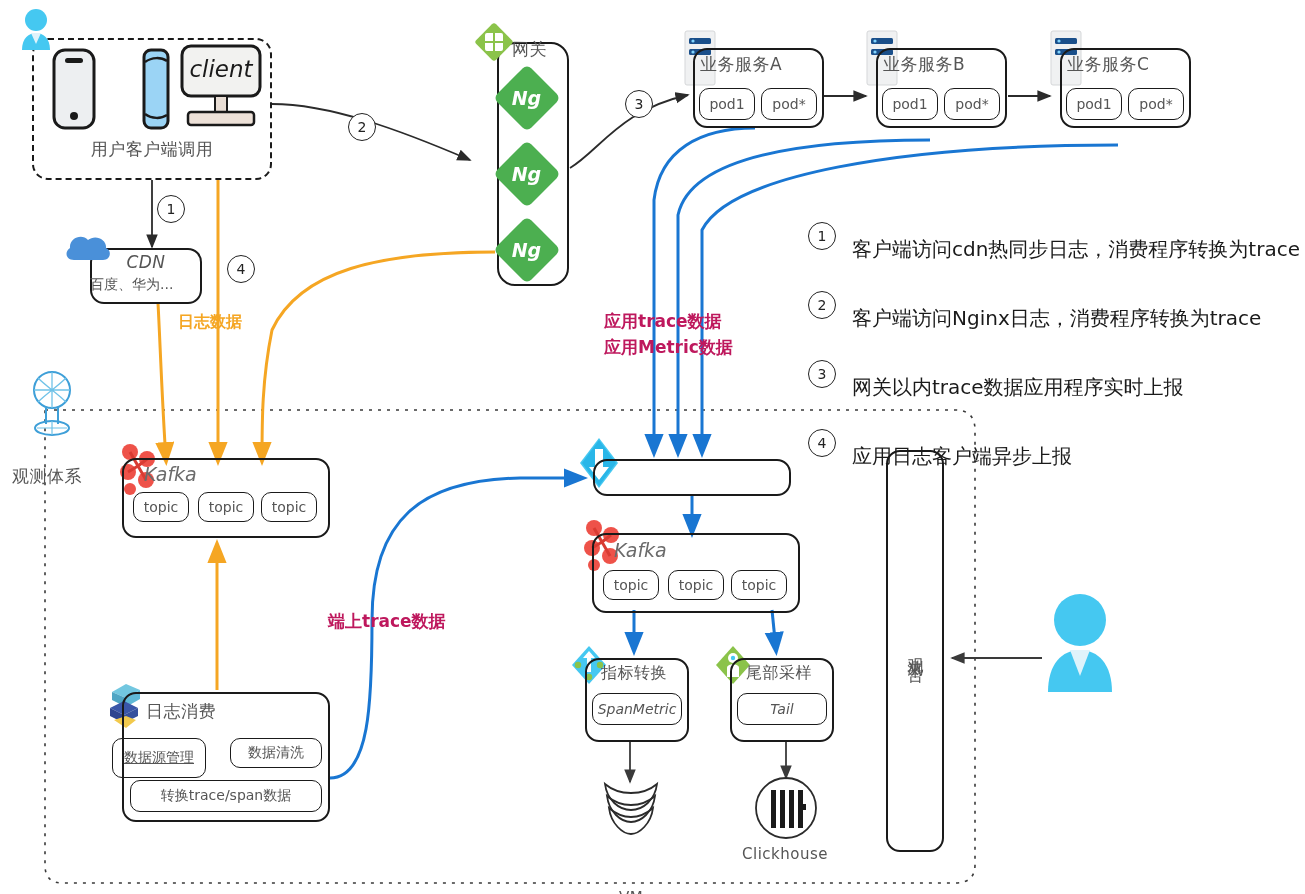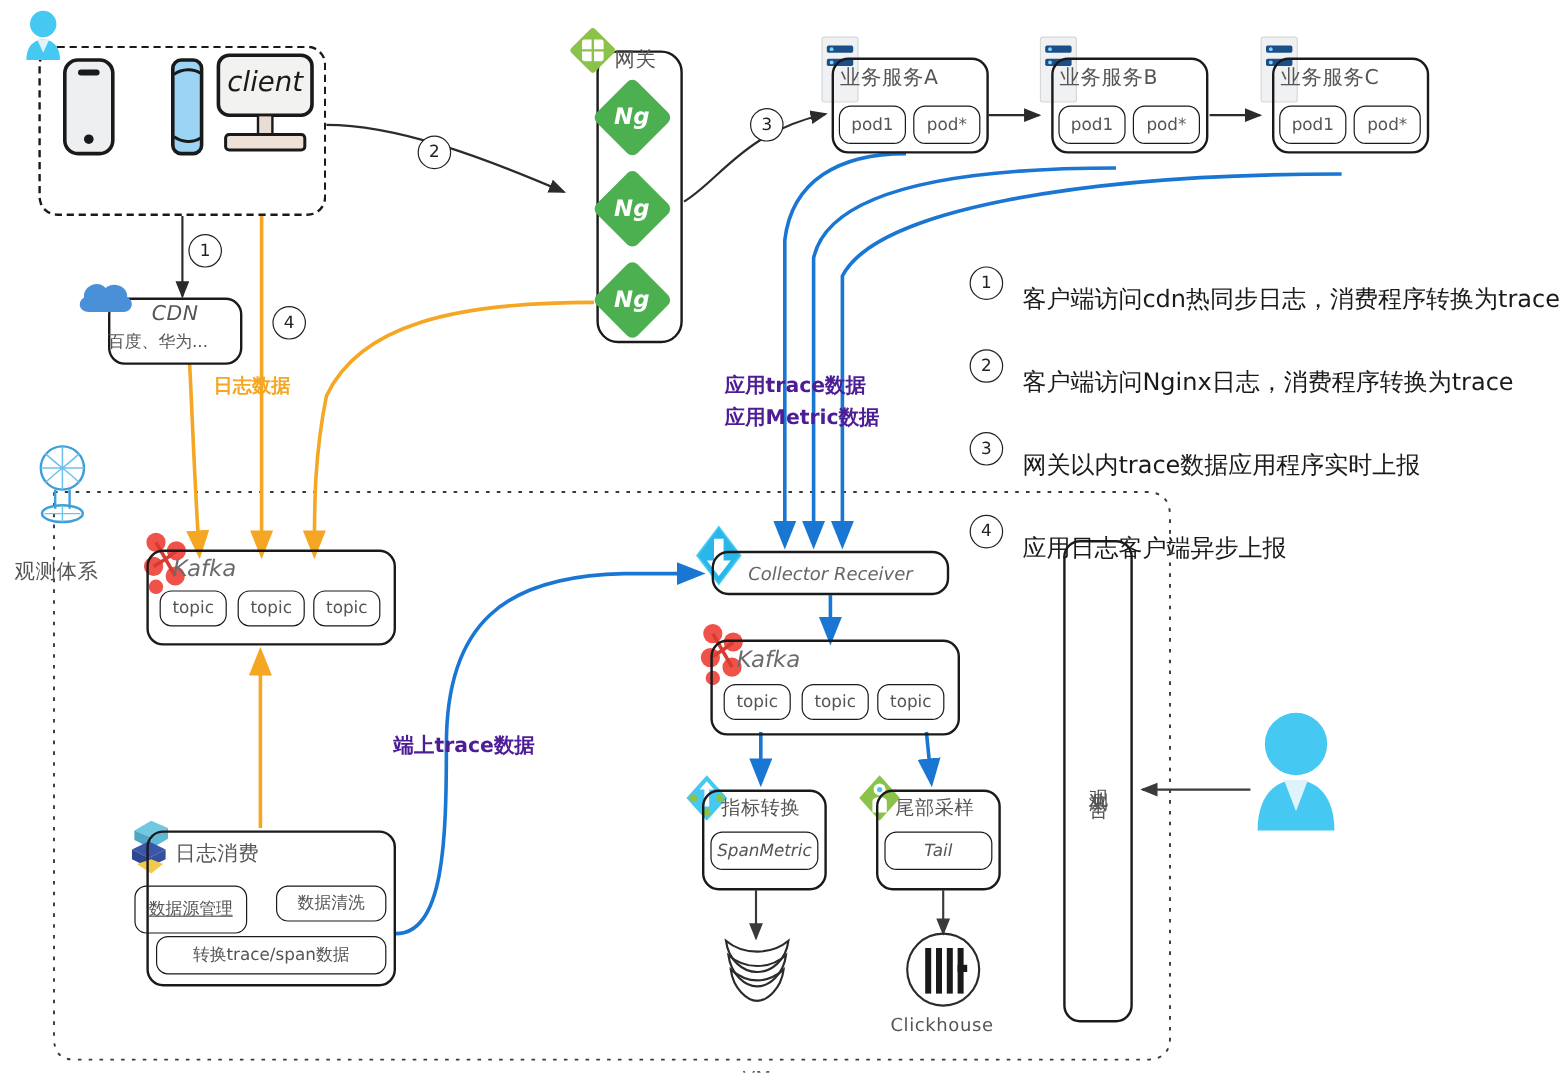--- a/index.html
+++ b/index.html
@@ -13,21 +13,21 @@
   .lbl-sm{color:#555;font-size:14px;}
   .pill{border:1.6px solid #1a1a1a;border-radius:10px;display:flex;align-items:center;
         justify-content:center;color:#555;font-size:14px;}
   .diamond{position:absolute;background:#4CAF50;transform:rotate(45deg);border-radius:6px;}
   .diamond span{display:block;transform:rotate(-45deg);color:#fff;font-weight:bold;
      font-style:italic;font-size:19px;text-align:center;line-height:1;}
   .numcirc{position:absolute;width:26px;height:26px;border:1.8px solid #222;border-radius:50%;
       display:flex;align-items:center;justify-content:center;font-size:14px;color:#222;background:#fff;}
   .legrow{display:flex;align-items:center;gap:16px;margin-bottom:14px;}
   .legtxt{color:#1a1a1a;font-size:20px;white-space:nowrap;margin-top:28px;}
-  .bluelabel{position:absolute;color:#4c1d95;font-size:17px;font-weight:bold;white-space:nowrap;}
+  .bluelabel{position:absolute;color:#be185d;font-size:17px;font-weight:bold;white-space:nowrap;}
   .orangelabel{position:absolute;color:#F5A623;font-size:16px;font-weight:bold;white-space:nowrap;}
   .vtext{writing-mode:vertical-rl;text-orientation:upright;color:#555;font-size:16px;letter-spacing:3px;}
   .kafka-title{color:#6b6b6b;font-size:19px;font-style:italic;}
   .ic{position:absolute;}
 </style>
 </head>
 <body>
 
 <div id="stage">
 
@@ -103,20 +103,21 @@
     <path d="M3,66 C10,71 19,71 25,67" fill="none" stroke="#1a1a1a" stroke-width="2.5"></path>
   </svg>
 
   <svg class="ic" style="left:180px;top:44px;" width="82" height="86" viewBox="0 0 82 86">
     <rect x="2" y="2" width="78" height="50" rx="9" fill="#F2F2F0" stroke="#1a1a1a" stroke-width="3"></rect>
     <rect x="35" y="52" width="12" height="18" fill="#E8DDD4" stroke="#1a1a1a" stroke-width="2"></rect>
     <rect x="8" y="68" width="66" height="13" rx="3" fill="#EDE1D8" stroke="#1a1a1a" stroke-width="2.5"></rect>
   </svg>
   <div class="node" style="left:186px;top:52px;width:70px;height:34px;display:flex;align-items:center;justify-content:center;font-size:23px;color:#1a1a1a;font-style:italic;">client</div>
 
+  <div class="node lbl" style="left:32px;top:138px;width:240px;text-align:center;">用户客户端调用</div>
 
   <div class="node sketchbox" style="left:90px;top:248px;width:112px;height:56px;"></div>
   <svg class="ic" style="left:62px;top:230px;" width="52" height="34" viewBox="0 0 52 34">
     <path d="M12,30 C4,30 2,22 8,18 C7,8 20,3 26,10 C33,4 45,9 44,18 C50,20 49,30 41,30 Z" fill="#4A90D9"></path>
   </svg>
   <div class="node lbl" style="left:90px;top:252px;width:112px;text-align:center;font-style:italic;">CDN</div>
   <div class="node lbl-sm" style="left:90px;top:276px;width:112px;text-align:left;">百度、华为...</div>
 
   <div class="node sketchbox" style="left:497px;top:42px;width:72px;height:244px;border-radius:18px;"></div>
   <svg class="ic" style="left:472px;top:20px;" width="44" height="44" viewBox="0 0 44 44">
@@ -237,21 +238,20 @@
   <div class="node pill" style="left:112px;top:738px;width:94px;height:40px;text-decoration:underline;">数据源管理</div>
   <div class="node pill" style="left:230px;top:738px;width:92px;height:30px;">数据清洗</div>
   <div class="node pill" style="left:130px;top:780px;width:192px;height:32px;">转换trace/span数据</div>
 
   <svg class="ic" style="left:578px;top:436px;" width="42" height="54" viewBox="0 0 42 54">
     <path d="M21,2 L40,27 L21,52 L2,27 Z" fill="#45C8F1"></path>
     <path d="M21,4 L38,27 L21,50 L4,27 Z" fill="#29B6E8"></path>
     <path d="M17,13 h8 v18 h6 l-10,13 l-10,-13 h6 z" fill="#fff"></path>
   </svg>
   <div class="node sketchbox" style="left:593px;top:459px;width:198px;height:37px;"></div>
-  <div class="node" style="left:593px;top:459px;width:198px;height:37px;display:flex;align-items:center;justify-content:center;color:#666;font-size:15px;font-style:italic;">Collector Receiver</div>
 
   <svg class="ic" style="left:580px;top:518px;" width="46" height="54" viewBox="0 0 46 54">
     <circle cx="14" cy="10" r="8" fill="#EE5249"></circle>
     <circle cx="31" cy="17" r="8" fill="#EE5249"></circle>
     <circle cx="12" cy="30" r="8" fill="#EE5249"></circle>
     <circle cx="30" cy="38" r="8" fill="#EE5249"></circle>
     <circle cx="14" cy="47" r="6" fill="#EE5249"></circle>
     <path d="M14,10 L22,24 L12,30 M30,38 L22,24 L31,17" stroke="#D93B32" stroke-width="3" fill="none"></path>
   </svg>
   <div class="node sketchbox" style="left:592px;top:533px;width:208px;height:80px;"></div>

